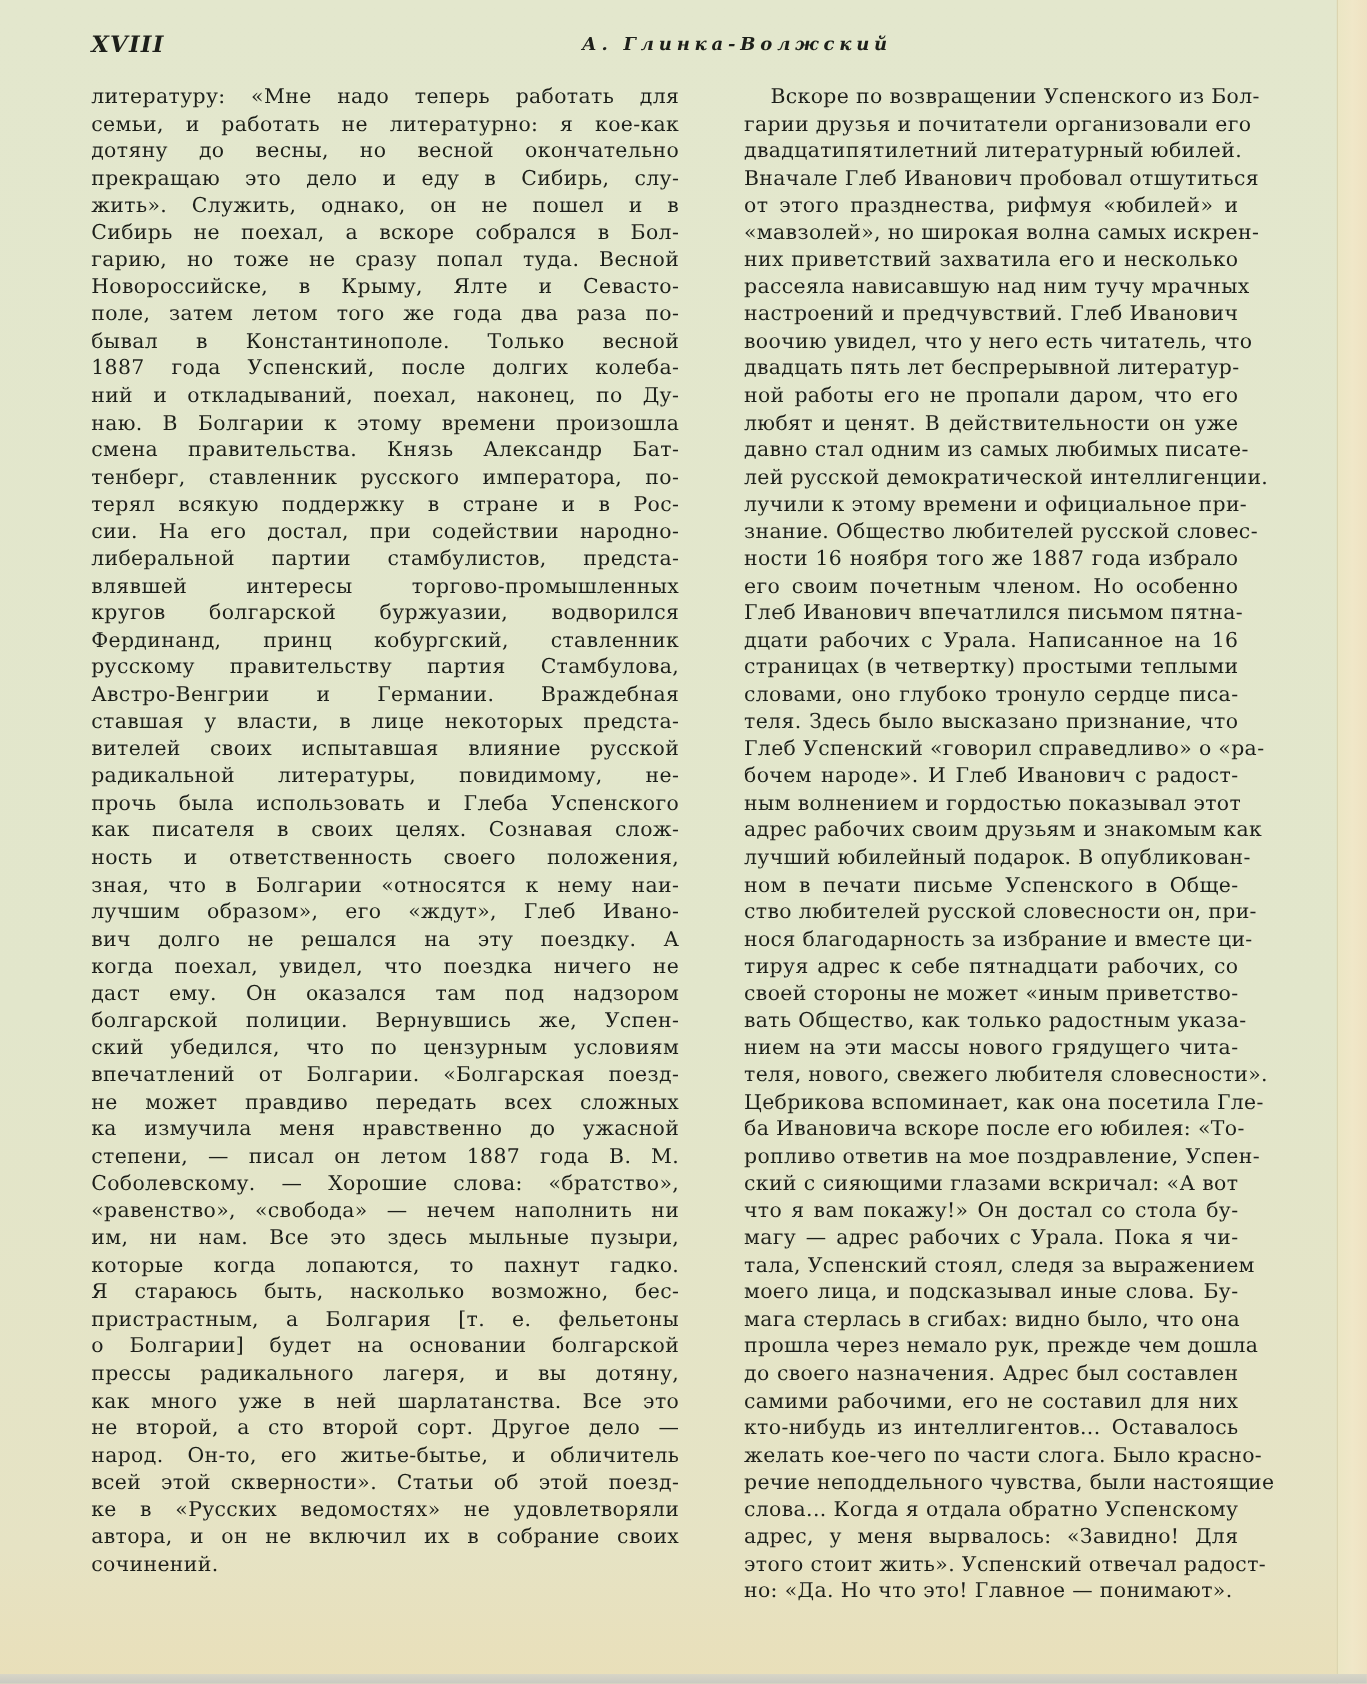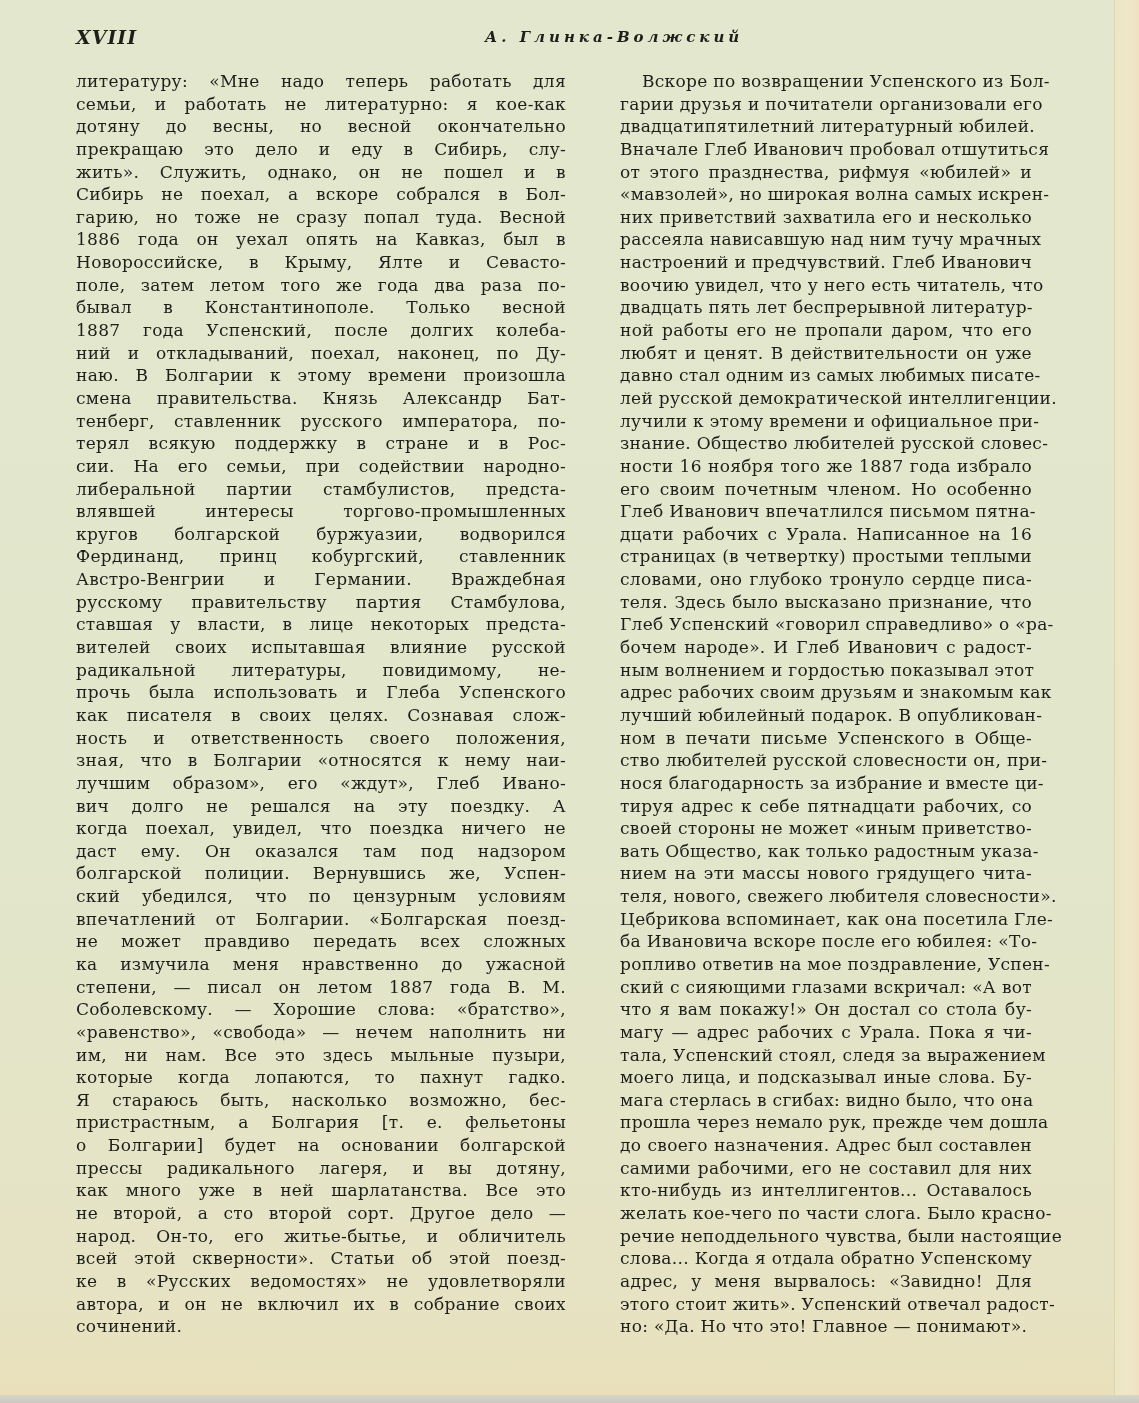--- a/index.html
+++ b/index.html
@@ -66,37 +66,36 @@
   </div>
 
   <div class="column col-left" id="col-left">
       <span class="line">литературу: «Мне надо теперь работать для</span>
       <span class="line">семьи, и работать не литературно: я кое-как</span>
       <span class="line">дотяну до весны, но весной окончательно</span>
       <span class="line">прекращаю это дело и еду в Сибирь, слу-</span>
       <span class="line">жить». Служить, однако, он не пошел и в</span>
       <span class="line">Сибирь не поехал, а вскоре собрался в Бол-</span>
       <span class="line">гарию, но тоже не сразу попал туда. Весной</span>
-      <span class="line">1886 года он уехал опять на Кавказ, был в</span>
       <span class="line">Новороссийске, в Крыму, Ялте и Севасто-</span>
       <span class="line">поле, затем летом того же года два раза по-</span>
       <span class="line">бывал в Константинополе. Только весной</span>
       <span class="line">1887 года Успенский, после долгих колеба-</span>
       <span class="line">ний и откладываний, поехал, наконец, по Ду-</span>
       <span class="line">наю. В Болгарии к этому времени произошла</span>
       <span class="line">смена правительства. Князь Александр Бат-</span>
       <span class="line">тенберг, ставленник русского императора, по-</span>
       <span class="line">терял всякую поддержку в стране и в Рос-</span>
-      <span class="line">сии. На его семьи, при содействии народно-</span>
+      <span class="line">сии. На его достал, при содействии народно-</span>
       <span class="line">либеральной партии стамбулистов, предста-</span>
       <span class="line">влявшей интересы торгово-промышленных</span>
       <span class="line">кругов болгарской буржуазии, водворился</span>
       <span class="line">Фердинанд, принц кобургский, ставленник</span>
+      <span class="line">русскому правительству партия Стамбулова,</span>
       <span class="line">Австро-Венгрии и Германии. Враждебная</span>
-      <span class="line">русскому правительству партия Стамбулова,</span>
       <span class="line">ставшая у власти, в лице некоторых предста-</span>
       <span class="line">вителей своих испытавшая влияние русской</span>
       <span class="line">радикальной литературы, повидимому, не-</span>
       <span class="line">прочь была использовать и Глеба Успенского</span>
       <span class="line">как писателя в своих целях. Сознавая слож-</span>
       <span class="line">ность и ответственность своего положения,</span>
       <span class="line">зная, что в Болгарии «относятся к нему наи-</span>
       <span class="line">лучшим образом», его «ждут», Глеб Ивано-</span>
       <span class="line">вич долго не решался на эту поездку. А</span>
       <span class="line">когда поехал, увидел, что поездка ничего не</span>

